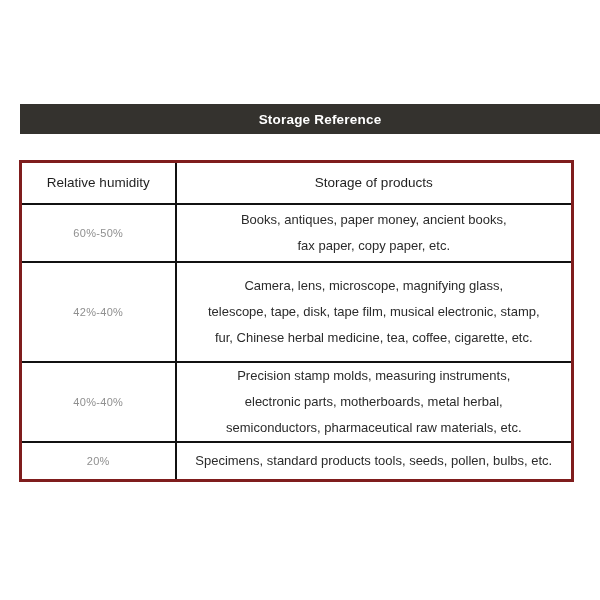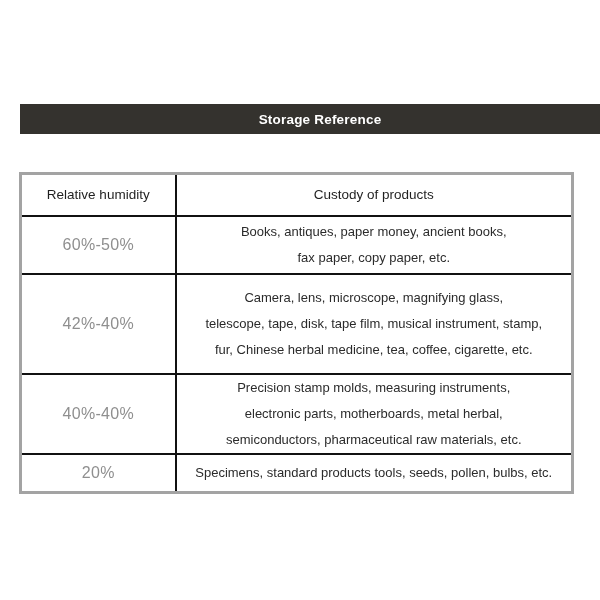--- a/index.html
+++ b/index.html
@@ -27,47 +27,47 @@
     margin-left: 20px;
   }
   .title-bar span {
     color: #ffffff;
     font-size: 13.5px;
     font-weight: bold;
     letter-spacing: 0.2px;
   }
   table.ref-table {
     position: absolute;
-    top: 172px;
+    top: 160px;
     left: 19px;
     border-collapse: collapse;
     table-layout: fixed;
     background: #ffffff;
-    border: 3px solid #a3a3a3;
+    border: 3px solid #7f1d1d;
   }
   col.c-humidity { width: 155px; }
   col.c-products { width: 397px; }
   th, td {
     border: 2px solid #111111;
     text-align: center;
     vertical-align: middle;
     padding: 0;
   }
   thead tr { height: 42px; }
   tr.row-0 { height: 58px; }
   tr.row-1 { height: 100px; }
   tr.row-2 { height: 79px; }
   tr.row-3 { height: 39px; }
   th {
     font-size: 13.5px;
     font-weight: normal;
     color: #1f1f1f;
   }
   td.humidity {
-    font-size: 16px;
+    font-size: 11px;
     color: #8f8f8f;
     letter-spacing: 0.3px;
   }
   td.products {
     font-size: 13px;
     color: #2b2b2b;
   }
   td.products .line {
     line-height: 26px;
     white-space: nowrap;
@@ -81,36 +81,36 @@
 </div>
 
 <table class="ref-table">
   <colgroup>
     <col class="c-humidity">
     <col class="c-products">
   </colgroup>
   <thead>
     <tr>
       <th>Relative humidity</th>
-      <th>Custody of products</th>
+      <th>Storage of products</th>
     </tr>
   </thead>
   <tbody id="table-body">
       <tr class="row-0">
         <td class="humidity">60%-50%</td>
         <td class="products">
           <div class="line">Books, antiques, paper money, ancient books,</div>
           <div class="line">fax paper, copy paper, etc.</div>
         </td>
       </tr>
       <tr class="row-1">
         <td class="humidity">42%-40%</td>
         <td class="products">
           <div class="line">Camera, lens, microscope, magnifying glass,</div>
-          <div class="line">telescope, tape, disk, tape film, musical instrument, stamp,</div>
+          <div class="line">telescope, tape, disk, tape film, musical electronic, stamp,</div>
           <div class="line">fur, Chinese herbal medicine, tea, coffee, cigarette, etc.</div>
         </td>
       </tr>
       <tr class="row-2">
         <td class="humidity">40%-40%</td>
         <td class="products">
           <div class="line">Precision stamp molds, measuring instruments,</div>
           <div class="line">electronic parts, motherboards, metal herbal,</div>
           <div class="line">semiconductors, pharmaceutical raw materials, etc.</div>
         </td>

